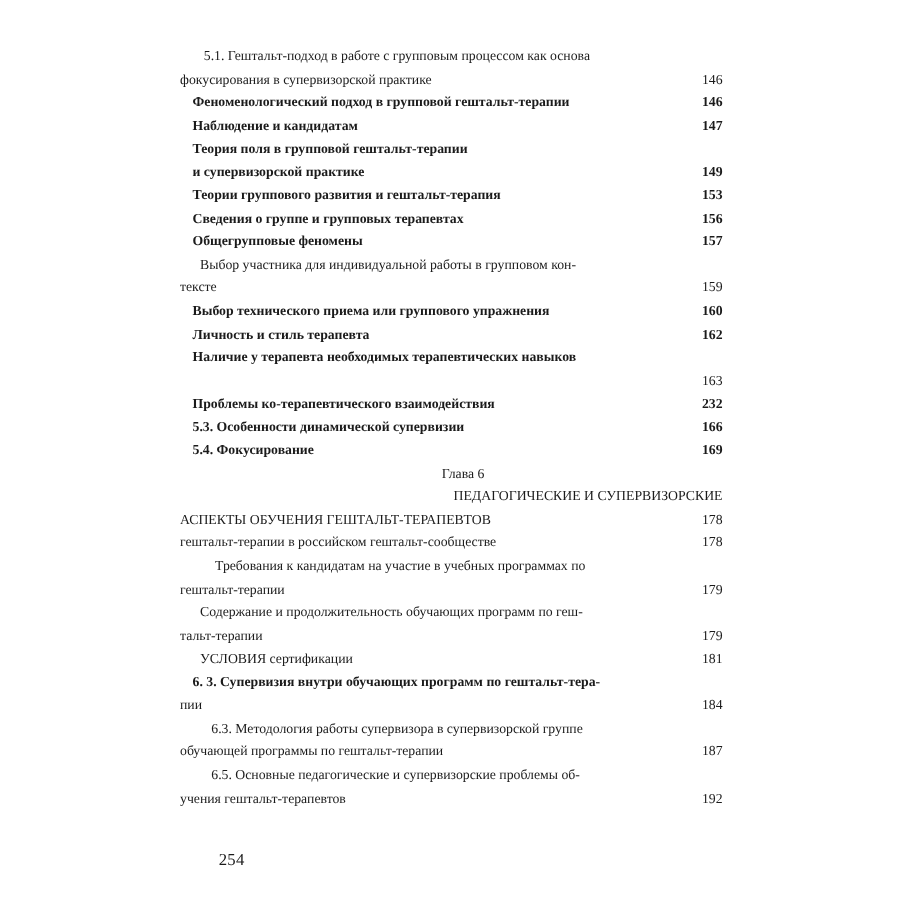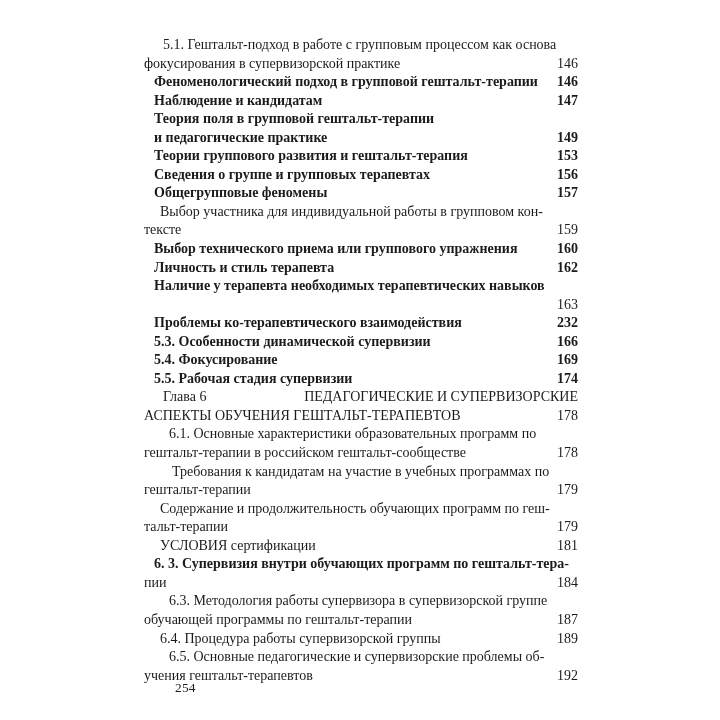--- a/index.html
+++ b/index.html
@@ -23,21 +23,21 @@
     height: 720px;
     background: #ffffff;
     box-sizing: border-box;
   }
 
   .toc {
     position: absolute;
     left: 144px;
     top: 36px;
     width: 434px;
-    font-size: 14px;
+    font-size: 11px;
     line-height: 18.55px;
   }
 
   
   .entry {
     position: relative;
     width: 100%;
   }
 
   .ln {
@@ -62,20 +62,21 @@
     top: 0;
     text-align: left;
   }
 
   
   .chapline {
     display: flex;
     width: 100%;
     white-space: pre;
     align-items: center;
+    flex-direction: column;
   }
   .chapline .caps { margin-left: auto; }
 
   .folio {
     position: absolute;
     left: 175px;
     top: 679px;
     font-size: 13.4px;
     line-height: 18px;
     letter-spacing: 0.2px;
@@ -96,21 +97,21 @@
     <div class="entry">
       <div class="ln i10"><span>Феноменологический подход в групповой гештальт-терапии</span><span class="num">146</span></div>
     </div>
 
     <div class="entry">
       <div class="ln i10"><span>Наблюдение и кандидатам</span><span class="num">147</span></div>
     </div>
 
     <div class="entry">
       <div class="ln i10">Теория поля в групповой гештальт-терапии</div>
-      <div class="ln i10"><span>и педагогические практике</span><span class="num">149</span></div>
+      <div class="ln i10"><span>и супервизорской практике</span><span class="num">149</span></div>
     </div>
 
     <div class="entry">
       <div class="ln i10"><span>Теории группового развития и гештальт-терапия</span><span class="num">153</span></div>
     </div>
 
     <div class="entry">
       <div class="ln i10"><span>Сведения о группе и групповых терапевтах</span><span class="num">156</span></div>
     </div>
 
@@ -141,35 +142,31 @@
     </div>
 
     <div class="entry">
       <div class="ln i10"><span>5.3. Особенности динамической супервизии</span><span class="num">166</span></div>
     </div>
 
     <div class="entry">
       <div class="ln i10"><span>5.4. Фокусирование</span><span class="num">169</span></div>
     </div>
 
-    <div class="entry">
-      <div class="ln i10"><span>5.5. Рабочая стадия супервизии</span><span class="num">174</span></div>
-    </div>
 
 
     <div class="entry">
       <div class="chapline">
         <span class="lbl" style="padding-left:19px;">Глава 6</span>
         <span class="caps">ПЕДАГОГИЧЕСКИЕ И СУПЕРВИЗОРСКИЕ</span>
       </div>
       <div class="ln i0"><span>АСПЕКТЫ ОБУЧЕНИЯ ГЕШТАЛЬТ-ТЕРАПЕВТОВ</span><span class="num">178</span></div>
     </div>
 
     <div class="entry">
-      <div class="ln i25">6.1. Основные характеристики образовательных программ по</div>
       <div class="ln i0"><span>гештальт-терапии в российском гештальт-сообществе</span><span class="num">178</span></div>
     </div>
 
     <div class="entry">
       <div class="ln i28">Требования к кандидатам на участие в учебных программах по</div>
       <div class="ln i0"><span>гештальт-терапии</span><span class="num">179</span></div>
     </div>
 
     <div class="entry">
       <div class="ln i16">Содержание и продолжительность обучающих программ по геш-</div>
@@ -183,23 +180,20 @@
     <div class="entry">
       <div class="ln i10">6. 3. Супервизия внутри обучающих программ по гештальт-тера-</div>
       <div class="ln i0"><span>пии</span><span class="num">184</span></div>
     </div>
 
     <div class="entry">
       <div class="ln i25">6.3. Методология работы супервизора в супервизорской группе</div>
       <div class="ln i0"><span>обучающей программы по гештальт-терапии</span><span class="num">187</span></div>
     </div>
 
-    <div class="entry">
-      <div class="ln i16"><span>6.4. Процедура работы супервизорской группы</span><span class="num">189</span></div>
-    </div>
 
     <div class="entry">
       <div class="ln i25">6.5. Основные педагогические и супервизорские проблемы об-</div>
       <div class="ln i0"><span>учения гештальт-терапевтов</span><span class="num">192</span></div>
     </div>
 
   </div>
 
   <div class="folio">254</div>
 

